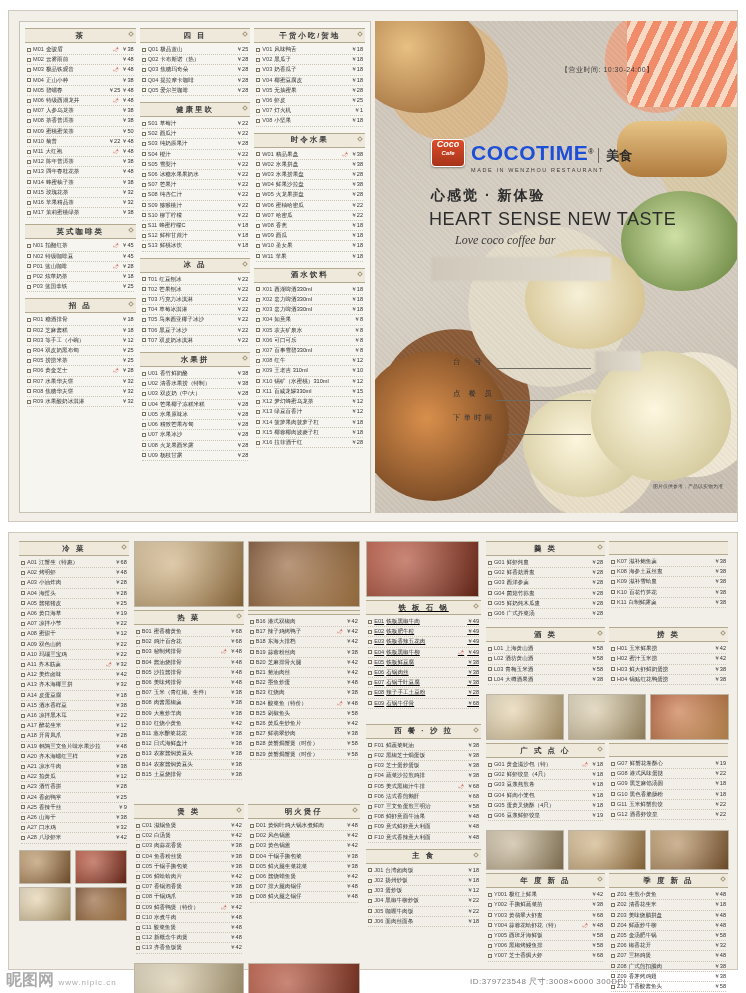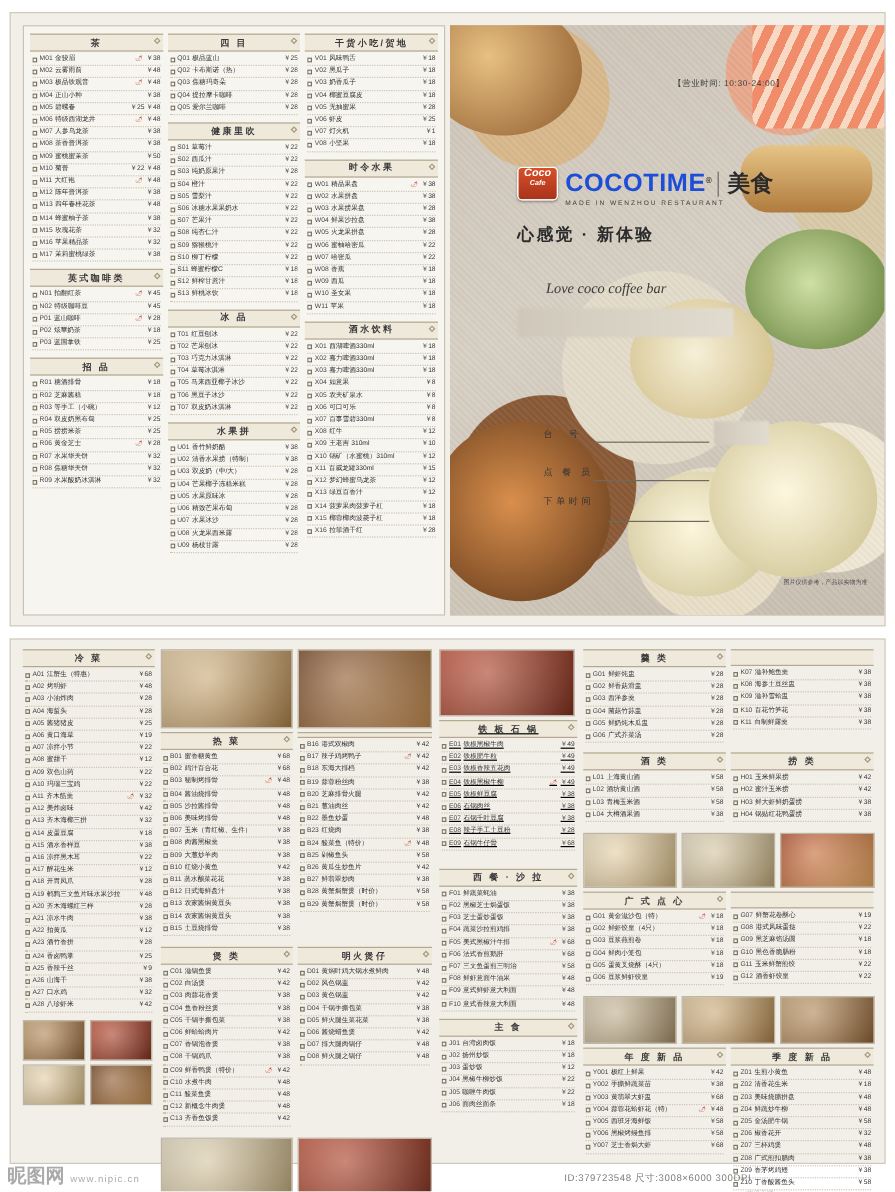--- a/index.html
+++ b/index.html
@@ -128,21 +128,21 @@
     line-height: 9px;
     font-style: italic;
     box-shadow: 0 1px 2px rgba(0,0,0,.35);
   }
   .logo-text {
     font-size: 21px; font-weight: bold; color: #1d4ed8;
     letter-spacing: .5px;
   }
   .logo-reg { font-size: 7px; vertical-align: super; }
   .logo-cn {
-    font-size: 19px; font-weight: bold; color: #2b2b2b;
+    font-size: 13px; font-weight: bold; color: #2b2b2b;
     border-left: 1px solid #6a6a6a; padding-left: 7px; margin-left: 5px;
   }
   .logo-sub {
     position: absolute; left: 96px; top: 146px;
     font-size: 5.5px; letter-spacing: 1.6px; color: #3c3c3c;
   }
   .slogan-cn {
     position: absolute; left: 56px; top: 166px;
     font-size: 14px; font-weight: bold; color: #2c2c2c; letter-spacing: 2px;
   }
@@ -910,20 +910,21 @@
 
       <div class="logo-wrap">
         <div class="logo-badge">Coco<span style="font-size:6px">Cafe</span></div>
         <div>
           <span class="logo-text">COCOTIME</span><span class="logo-reg">®</span><span class="logo-cn">美食</span>
         </div>
       </div>
       <div class="logo-sub">MADE IN WENZHOU RESTAURANT</div>
 
       <div class="slogan-cn">心感觉 · 新体验</div>
+      <div class="slogan-en">HEART SENSE NEW TASTE</div>
       <div class="slogan-sub">Love coco coffee bar</div>
 
       <div class="blur-box" style="left:56px;top:236px;width:180px;height:24px;"></div>
 
       <div class="order-field" style="left:78px;top:336px;">台　号</div>
       <div class="order-line" style="left:120px;top:347px;width:96px;"></div>
       <div class="blur-box" style="left:220px;top:330px;width:46px;height:20px;"></div>
 
       <div class="order-field" style="left:78px;top:368px;">点 餐 员</div>
       <div class="order-line" style="left:120px;top:379px;width:96px;"></div>
@@ -1316,21 +1317,21 @@
                   <div class="item">
                     <span class="cb"></span>
                     <span class="code">B29</span>
                     <span class="nm">黄蟹焗蟹煲（时价）</span>
                     <span class="pr">￥58</span>
                   </div>
                 </div>
               </div>
             </div>
         </div>
-        <div style="display:flex;gap:4px;margin-top:3px;">
+        <div style="display:flex;gap:4px;margin-top:18px;">
           <div style="width:110px;" id="b-pot">
               <div class="cat">
                 <div class="cat-head">煲 类<span class="deco"></span></div>
                 <div class="items">
                   <div class="item">
                     <span class="cb"></span>
                     <span class="code">C01</span>
                     <span class="nm">滋锅鱼煲</span>
                     <span class="pr">￥42</span>
                   </div>

